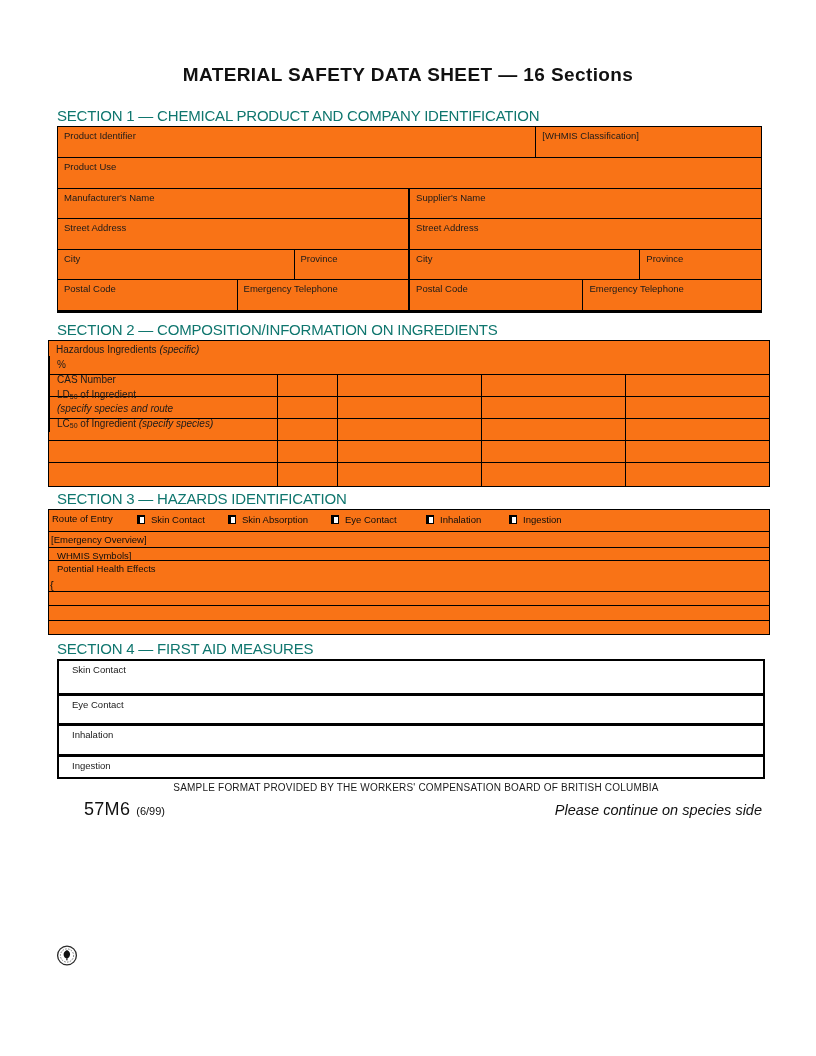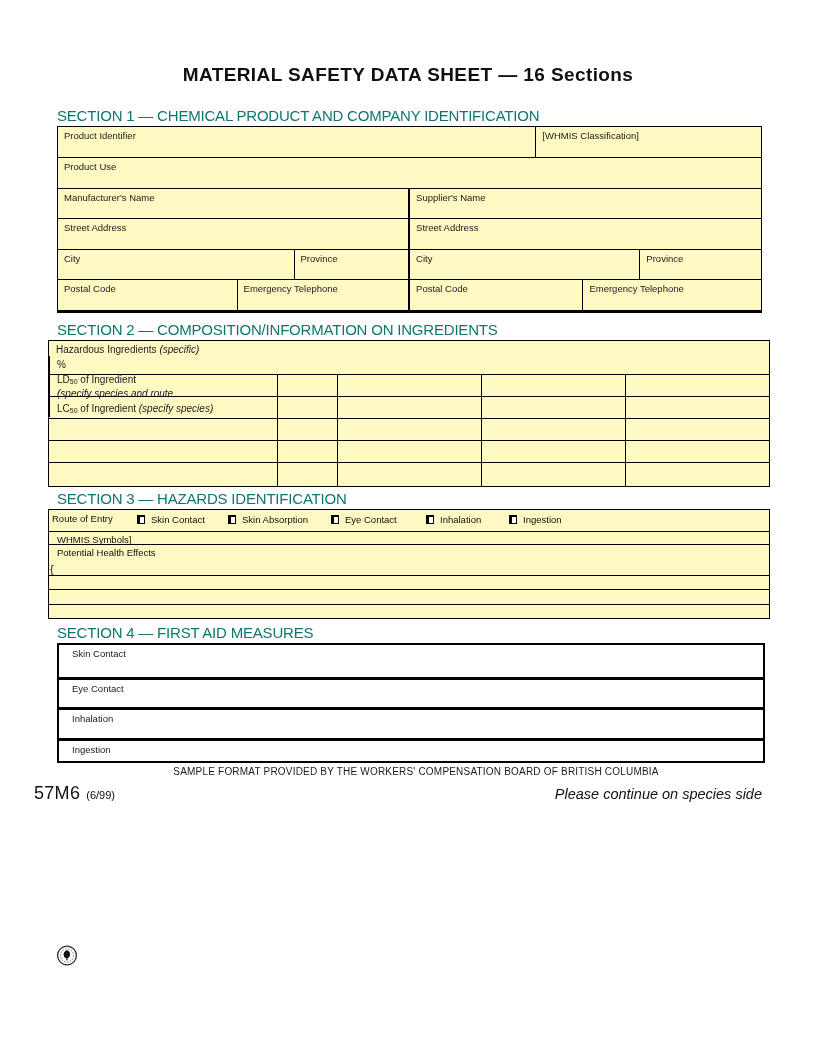--- a/index.html
+++ b/index.html
@@ -14,21 +14,21 @@
     padding-top:64px; text-align:center;
     font-size:19px; font-weight:bold; letter-spacing:.4px; color:#111;
   }
   .sec-heading {
     margin-left:57px; font-size:15px; letter-spacing:-.2px;
     line-height:17px; color:#0f766e; white-space:nowrap;
   }
   .mt1{margin-top:21px}.mt2{margin-top:8px}.mt3{margin-top:3px}.mt4{margin-top:5px}
 
   
-  .tbl { border:1px solid #000; background:#fef9c3; margin-top:2px; }
+  .tbl { border:1px solid #000; background:#f97316; margin-top:2px; }
   .row { display:flex; width:100%; }
   .row + .row { border-top:1px solid #000; }
   .cell { position:relative; height:100%; }
   .cell + .cell { border-left:1px solid #000; }
   .cell.thickL { border-left-width:2px; }
   .lbl { display:block; padding:3px 2px 0 6px; font-size:9.5px; line-height:11px; color:#1a1a1a; }
 
   
   .t1 { margin-left:57px; width:705px; border-bottom-width:3px; }
   .t1 .row{ }
@@ -62,21 +62,21 @@
 
   
   .t4 { margin-left:57px; width:708px; margin-top:2px; }
   .t4 .frow { position:relative; border:2px solid #000; background:#fff; }
   .t4 .frow + .frow { margin-top:-1px; }
   .fh1{height:36px}.fh2{height:31px}.fh3{height:32px}.fh4{height:24px}
   .t4 .lbl { padding:3px 0 0 13px; }
 
   
   .sample-note { margin-top:3px; text-align:center; font-size:10px; letter-spacing:.2px; color:#1a1a1a;padding-left:16px; }
-  .bottom-row { margin:6px 54px 0 34px; display:flex; justify-content:space-between; align-items:baseline; }
+  .bottom-row { margin:6px 54px 0 84px; display:flex; justify-content:space-between; align-items:baseline; }
   .form-code { font-size:18px; letter-spacing:.3px; color:#111; }
   .form-rev { font-size:11px; margin-left:6px; }
   .continue-note { font-size:14.5px; font-style:italic; color:#111; }
   .emblem { position:absolute; left:56px; top:944px; }
 </style>
 </head>
 <body>
 
 <div class="page">
 
@@ -145,20 +145,23 @@
 
   <div class="sec-heading mt2">SECTION 2 — COMPOSITION/INFORMATION ON INGREDIENTS</div>
   <div class="tbl t2">
     <div class="row hdr">
       <div class="cell w1">
         <span class="hlbl"><span>Hazardous Ingredients </span><span class="it">(specific)</span></span>
       </div>
       <div class="cell w2">
         <span class="hlbl">%</span>
       </div>
+      <div class="cell w3">
+        <span class="hlbl">CAS Number</span>
+      </div>
       <div class="cell w4">
         <span class="hlbl"><span>LD</span><span class="sub">50</span><span> of Ingredient</span><br><span class="it">(specify species and route</span></span>
       </div>
       <div class="cell w5">
         <span class="hlbl"><span>LC</span><span class="sub">50</span><span> of Ingredient </span><span class="it">(specify species)</span></span>
       </div>
     </div>
     <div class="row drow">
       <div class="cell w1"></div>
       <div class="cell w2"></div>
@@ -213,20 +216,23 @@
         <span>Eye Contact</span>
       </span>
       <span class="cb-item" style="left:377px">
         <span class="cb"></span>
         <span>Inhalation</span>
       </span>
       <span class="cb-item" style="left:460px">
         <span class="cb"></span>
         <span>Ingestion</span>
       </span>
+    </div>
+    <div class="row r-em">
+      <span class="edge-lbl">[Emergency Overview]</span>
     </div>
     <div class="row r-whmis">
       <span class="in-lbl">WHMIS Symbols]</span>
     </div>
     <div class="row r-pot">
       <span class="in-lbl">Potential Health Effects</span>
       <span class="brace">{</span>
     </div>
     <div class="row r-blank1"></div>
     <div class="row r-blank2"></div>

